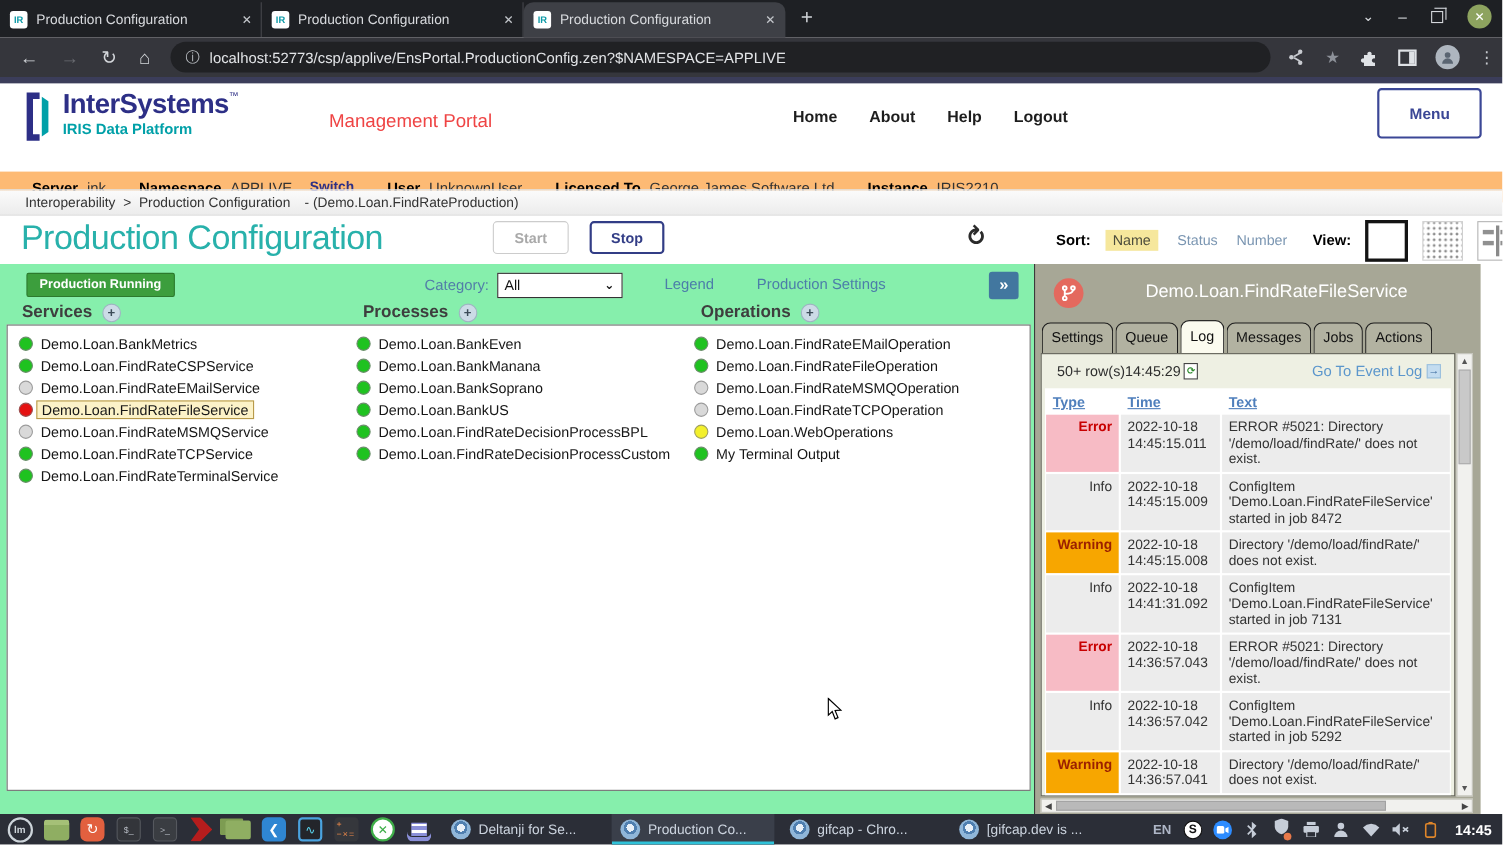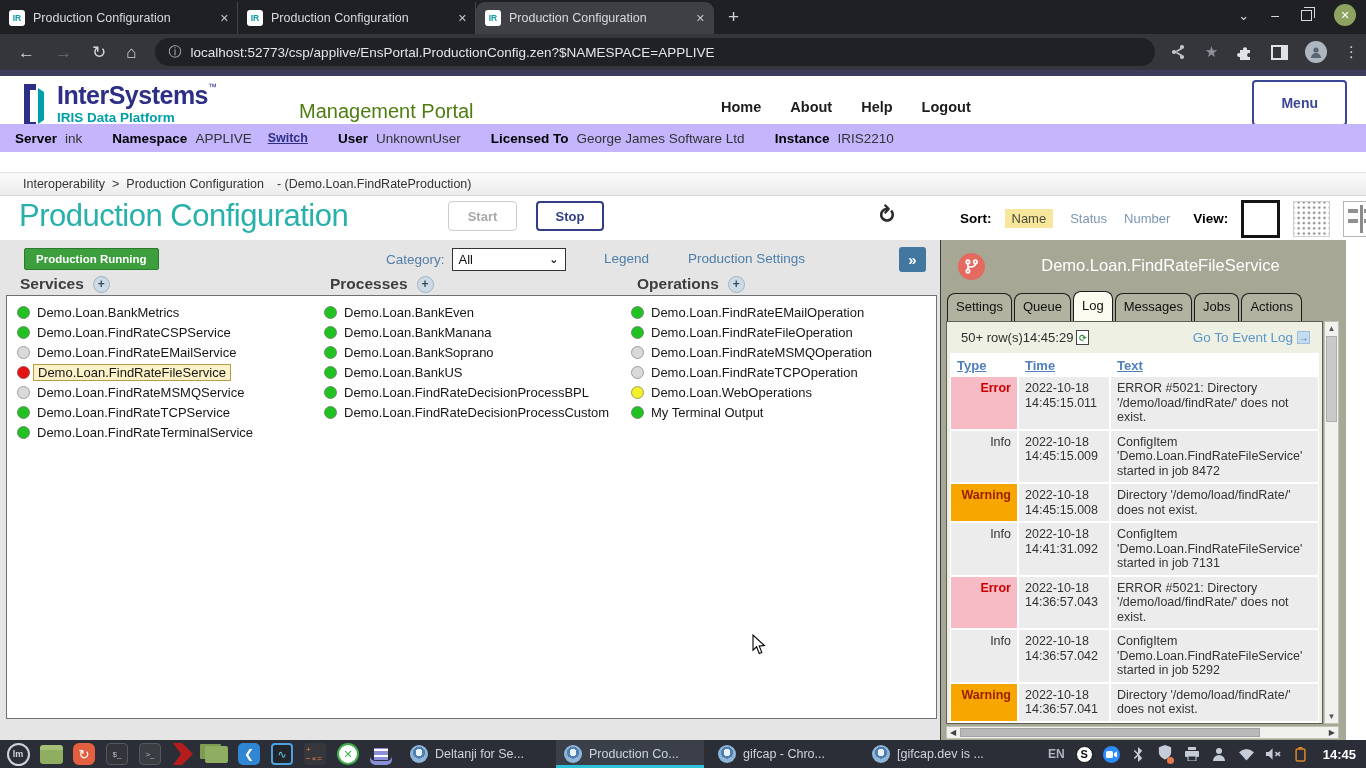--- a/index.html
+++ b/index.html
@@ -33,26 +33,26 @@
   #avatar-icon{width:22px;height:22px;border-radius:50%;background:#aeb6bf;display:flex;align-items:center;justify-content:center;}
 
   
   #stripe{position:absolute;left:0;top:70px;width:100%;height:6px;background:#3b3d5a;}
   #masthead{position:absolute;left:0;top:76px;width:100%;height:64px;background:#fff;}
   #logo{position:absolute;left:24px;top:6px;display:flex;gap:7px;}
   #logo-glyph{width:26px;height:48px;}
   #logo-line1{font-size:25px;font-weight:bold;color:#2d2f86;letter-spacing:-0.5px;line-height:1.1;}
   #logo-tm{font-size:9px;vertical-align:top;color:#2d2f86;}
   #logo-line2{font-size:13.5px;font-weight:bold;color:#00a0a8;margin-top:0px;}
-  #portal-title{position:absolute;left:299px;top:24px;font-size:20px;color:#4d7c0f;}
+  #portal-title{position:absolute;left:299px;top:24px;font-size:17px;color:#ef4444;}
   #masthead-nav{position:absolute;left:721px;top:23px;display:flex;gap:29px;}
   #masthead-nav span{font-weight:bold;font-size:14.5px;color:#1d1d1d;}
   #menu-btn{position:absolute;right:19px;top:4px;border:2px solid #3b4796;border-radius:4px;background:#fff;color:#3b4796;font-weight:bold;font-size:14px;padding:13px 27px;}
 
-  #serverrow{position:absolute;left:0;top:124px;width:100%;height:28px;background:#c4b5fd;display:flex;align-items:center;padding-left:15px;font-size:13.5px;color:#333;}
+  #serverrow{position:absolute;left:0;top:156px;width:100%;height:28px;background:#fdba74;display:flex;align-items:center;padding-left:29px;font-size:13.5px;color:#333;}
   .si-label{font-weight:bold;color:#000;margin-right:8px;}
   .si-value{margin-right:30px;}
   .si-action{color:#2d2f86;font-weight:bold;text-decoration:underline;font-size:12.5px;margin:0 30px 0 -14px;}
 
   
   #breadcrumb{position:absolute;left:0;top:172px;width:100%;height:24px;background:linear-gradient(#fbfbfb,#ececec);border-top:1px solid #e3e3e3;border-bottom:1px solid #d7d7d7;display:flex;align-items:center;padding-left:23px;font-size:12.5px;color:#333;gap:7px;}
   #breadcrumb .bc-detail{margin-left:6px;}
   #titlerow{position:absolute;left:0;top:197px;width:100%;height:43px;background:#fff;}
   #page-title{position:absolute;left:19px;top:1px;font-size:31px;color:#28b1ab;font-weight:500;letter-spacing:-0.5px;}
   #start-btn{position:absolute;left:448px;top:4px;width:69px;height:30px;background:#fff;border:1px solid #ccc;border-radius:4px;color:#a9a9a9;font-size:13px;font-weight:bold;}
@@ -66,21 +66,21 @@
   #view-list{width:39px;height:38px;border:3px solid #141414;background:#fff;padding:6px 5px;}
   #view-list .vl-inner{width:100%;height:100%;background:repeating-linear-gradient(to bottom,#45457a 0 3px,#fff 3px 8px);}
   #view-grid{width:37px;height:36px;background:#fff;background-image:radial-gradient(#8e8e8e 1.3px,transparent 1.4px);background-size:5.2px 5.2px;background-position:2px 3px;border:1px solid #cfcfcf;}
   #view-split{width:36px;height:36px;border:1px solid #b5b5b5;background:#fff;position:relative;}
   #view-split:before{content:"";position:absolute;left:4px;top:7px;width:10px;height:4px;box-shadow:0 0 0 0 #909090,0 10px 0 0 #909090;background:#909090;}
   #view-split:after{content:"";position:absolute;right:4px;top:7px;width:10px;height:4px;background:#909090;box-shadow:0 10px 0 0 #909090;}
   #view-split .divider{position:absolute;left:16px;top:3px;width:3px;height:28px;background:#8a8a8a;}
 
   
   #workspace{position:absolute;left:0;top:240px;width:100%;height:500px;background:#fff;}
-  #config-area{position:absolute;left:0;top:0;width:1048px;height:500px;background:#e5e5e5;}
+  #config-area{position:absolute;left:0;top:0;width:1048px;height:500px;background:#86efac;}
   #config-toolbar{position:absolute;left:0;top:7px;width:100%;height:26px;}
   #prod-badge{position:absolute;left:24px;top:1px;background:#3c9e3d;border:1px solid #2c7a2d;color:#fff;font-weight:bold;font-size:11.5px;padding:4px 11px;border-radius:2px;}
   #category-group{position:absolute;left:386px;top:1px;display:flex;align-items:center;gap:7px;}
   #category-label{color:#527ea8;font-size:13.5px;}
   #category-select{width:114px;height:23px;border:1px solid #333;background:#fff;font-size:13px;color:#111;display:flex;align-items:center;padding:0 6px;justify-content:space-between;}
   #category-chevron{font-weight:bold;font-size:11px;}
   #legend-link{position:absolute;left:604px;top:4px;color:#4c7ea9;font-size:13.5px;}
   #prodsettings-link{position:absolute;left:688px;top:4px;color:#4c7ea9;font-size:13.5px;}
   #expand-btn{position:absolute;left:899px;top:0;width:27px;height:25px;background:#42779f;color:#fff;border-radius:3px;font-size:15px;font-weight:bold;display:flex;align-items:center;justify-content:center;border:none;}
   #col-headers{position:absolute;left:0;top:35px;width:100%;height:22px;}

